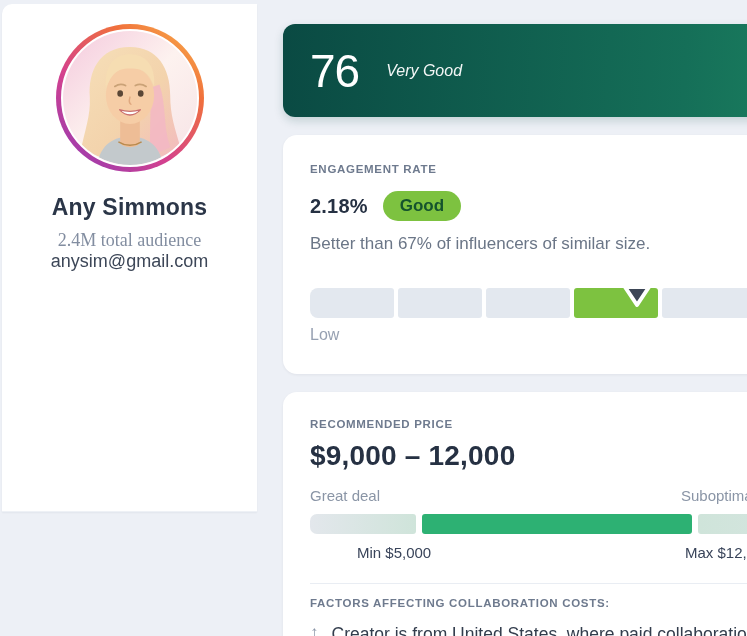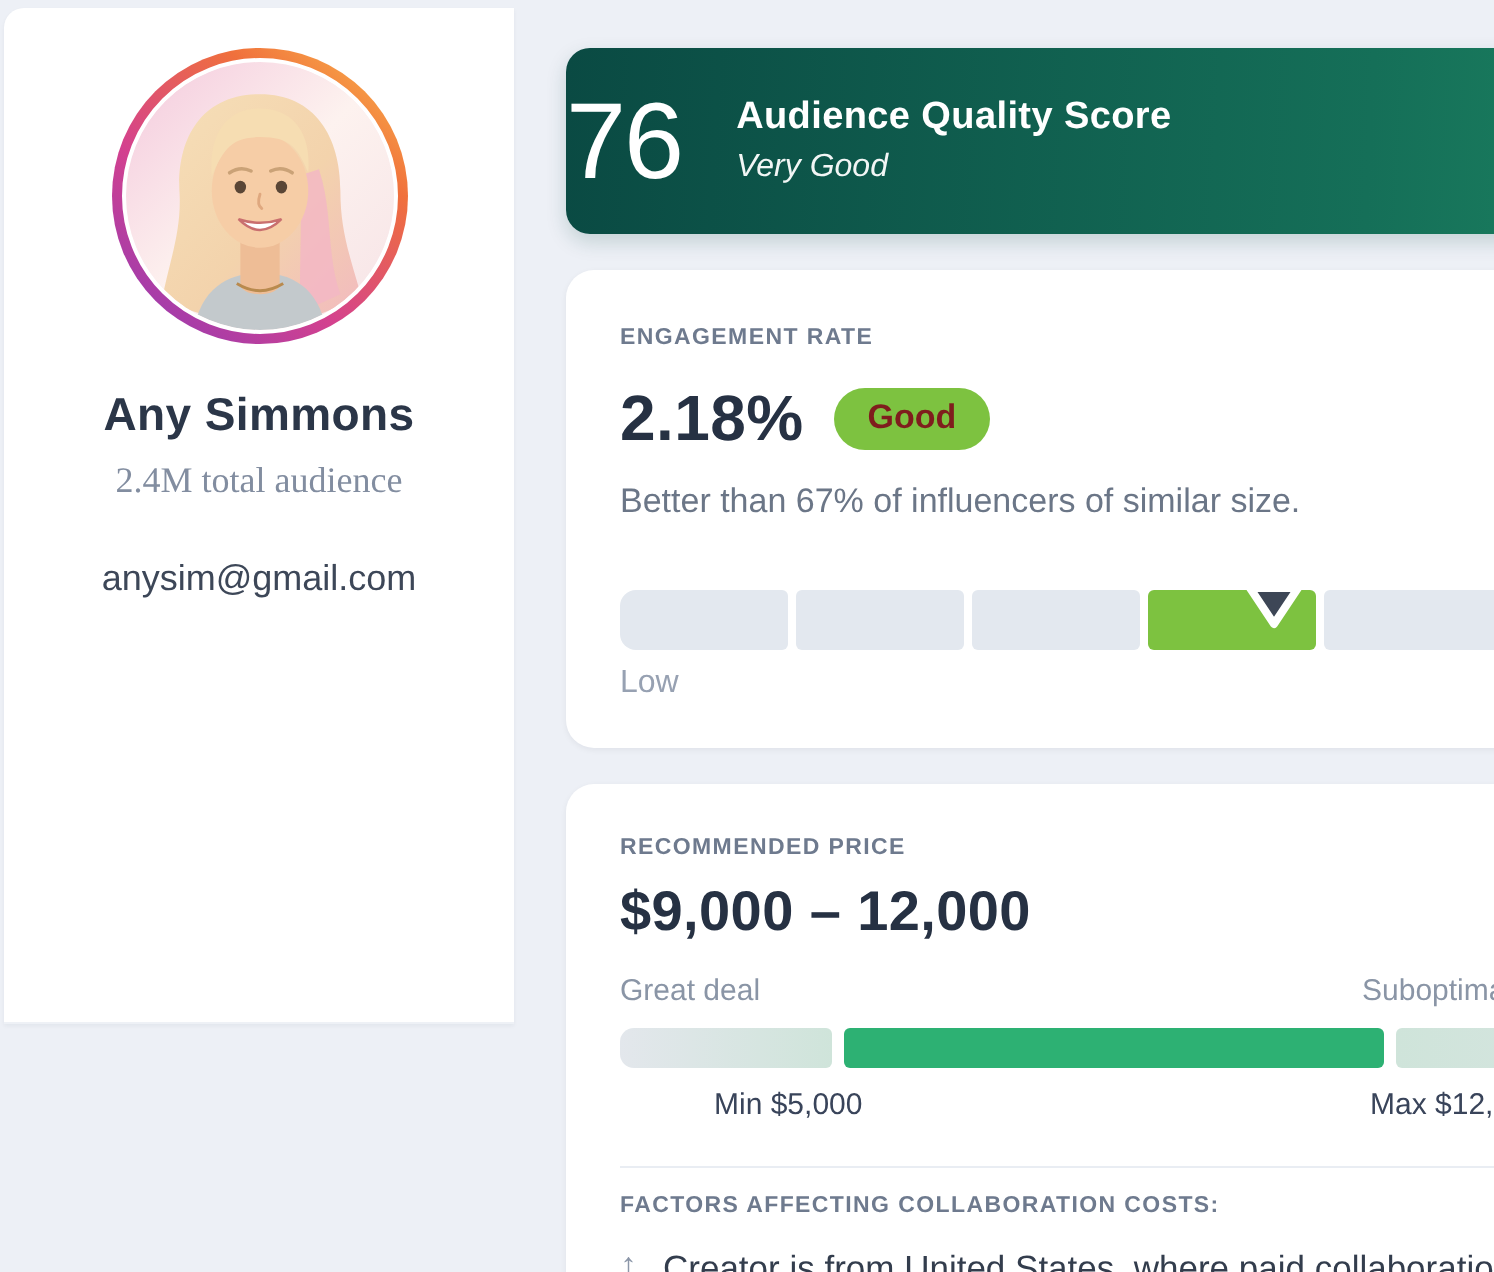--- a/index.html
+++ b/index.html
@@ -24,50 +24,50 @@
     margin-top:20px;width:138px;height:138px;border-radius:50%;
     background:linear-gradient(40deg,#8a3ab9 0%,#d4418e 38%,#f0703c 72%,#fbbf4d 100%);
     padding:5px;flex:0 0 auto;
   }
   .avatar-photo{
     width:138px;height:138px;border-radius:50%;border:2px solid #fff;
     box-sizing:border-box;overflow:hidden;background:#fbeef0;display:block;
   }
   .profile-name{margin-top:22px;font-size:23px;font-weight:700;color:#2b3648;letter-spacing:.2px;}
   .profile-line{margin-top:9px;font-size:18px;color:#828da0;font-family:Liberation Serif, serif;}
-  .profile-email{margin-top:28px;font-size:18px;font-weight:500;color:#3d4758;}
+  .profile-email{margin-top:0;font-size:18px;font-weight:500;color:#3d4758;}
 
   
   .score-banner{
     position:absolute;left:283px;top:24px;width:730px;height:93px;
     border-radius:12px;
     background:linear-gradient(93deg,#0a4a43 0%,#156f58 55%,#24996b 100%);
     box-shadow:0 4px 10px rgba(10,74,67,.18);
     display:flex;align-items:center;color:#fff;
   }
-  .score-value{font-size:54px;font-weight:500;letter-spacing:-1px;line-height:1;}
+  .score-value{margin-left:27px;font-size:46px;font-weight:500;letter-spacing:-1px;line-height:1;}
   .score-texts{margin-left:27px;display:flex;flex-direction:column;gap:5px;}
   .score-title{font-size:19px;font-weight:600;letter-spacing:.2px;}
   .score-subtitle{font-size:16px;font-weight:400;opacity:.95;font-style:italic;}
 
   .card{
     position:absolute;left:283px;width:730px;background:#fff;border-radius:14px;
     box-shadow:0 1px 3px rgba(16,24,40,.06);
     box-sizing:border-box;
   }
   .engagement-card{top:135px;height:239px;padding:28px 0 0 27px;}
   .price-card{top:392px;height:320px;padding:26px 0 0 27px;}
 
   .micro-label{
     font-size:11.5px;font-weight:600;letter-spacing:.7px;color:#6e7a8e;
   }
   .metric-row{margin-top:16px;display:flex;align-items:center;gap:15px;}
-  .metric-value{font-size:32px;font-weight:700;color:#263143;letter-spacing:.2px;}
+  .metric-value{font-size:20px;font-weight:700;color:#263143;letter-spacing:.2px;}
   .badge{
-    background:#7dc240;color:#7f1d1d;font-size:17px;font-weight:600;
+    background:#7dc240;color:#14532d;font-size:17px;font-weight:600;
     padding:5px 17px;border-radius:20px;line-height:1.2;
   }
   .metric-desc{margin-top:13px;font-size:17px;color:#6b7687;}
 
   .seg-bar{margin-top:34px;position:relative;display:flex;gap:4px;height:30px;width:703px;}
   .seg{background:#e3e8ef;height:30px;width:84px;border-radius:3px;}
   .seg:first-child{border-radius:8px 3px 3px 8px;}
   .seg.active{background:#7dc240;}
   .seg.last{width:180px;}
   .seg-marker{position:absolute;left:310px;top:-5px;}
@@ -144,21 +144,20 @@
       </div>
       <div class="profile-name">Any Simmons</div>
       <div class="profile-line">2.4M total audience</div>
       <div class="profile-email">anysim@gmail.com</div>
     </div>
   </aside>
 
   <section class="score-banner">
     <div class="score-value">76</div>
     <div class="score-texts">
-      <div class="score-title">Audience Quality Score</div>
       <div class="score-subtitle">Very Good</div>
     </div>
   </section>
 
   <section class="card engagement-card">
     <div class="micro-label">ENGAGEMENT RATE</div>
     <div class="metric-row">
       <span class="metric-value">2.18%</span>
       <span class="badge">Good</span>
     </div>

